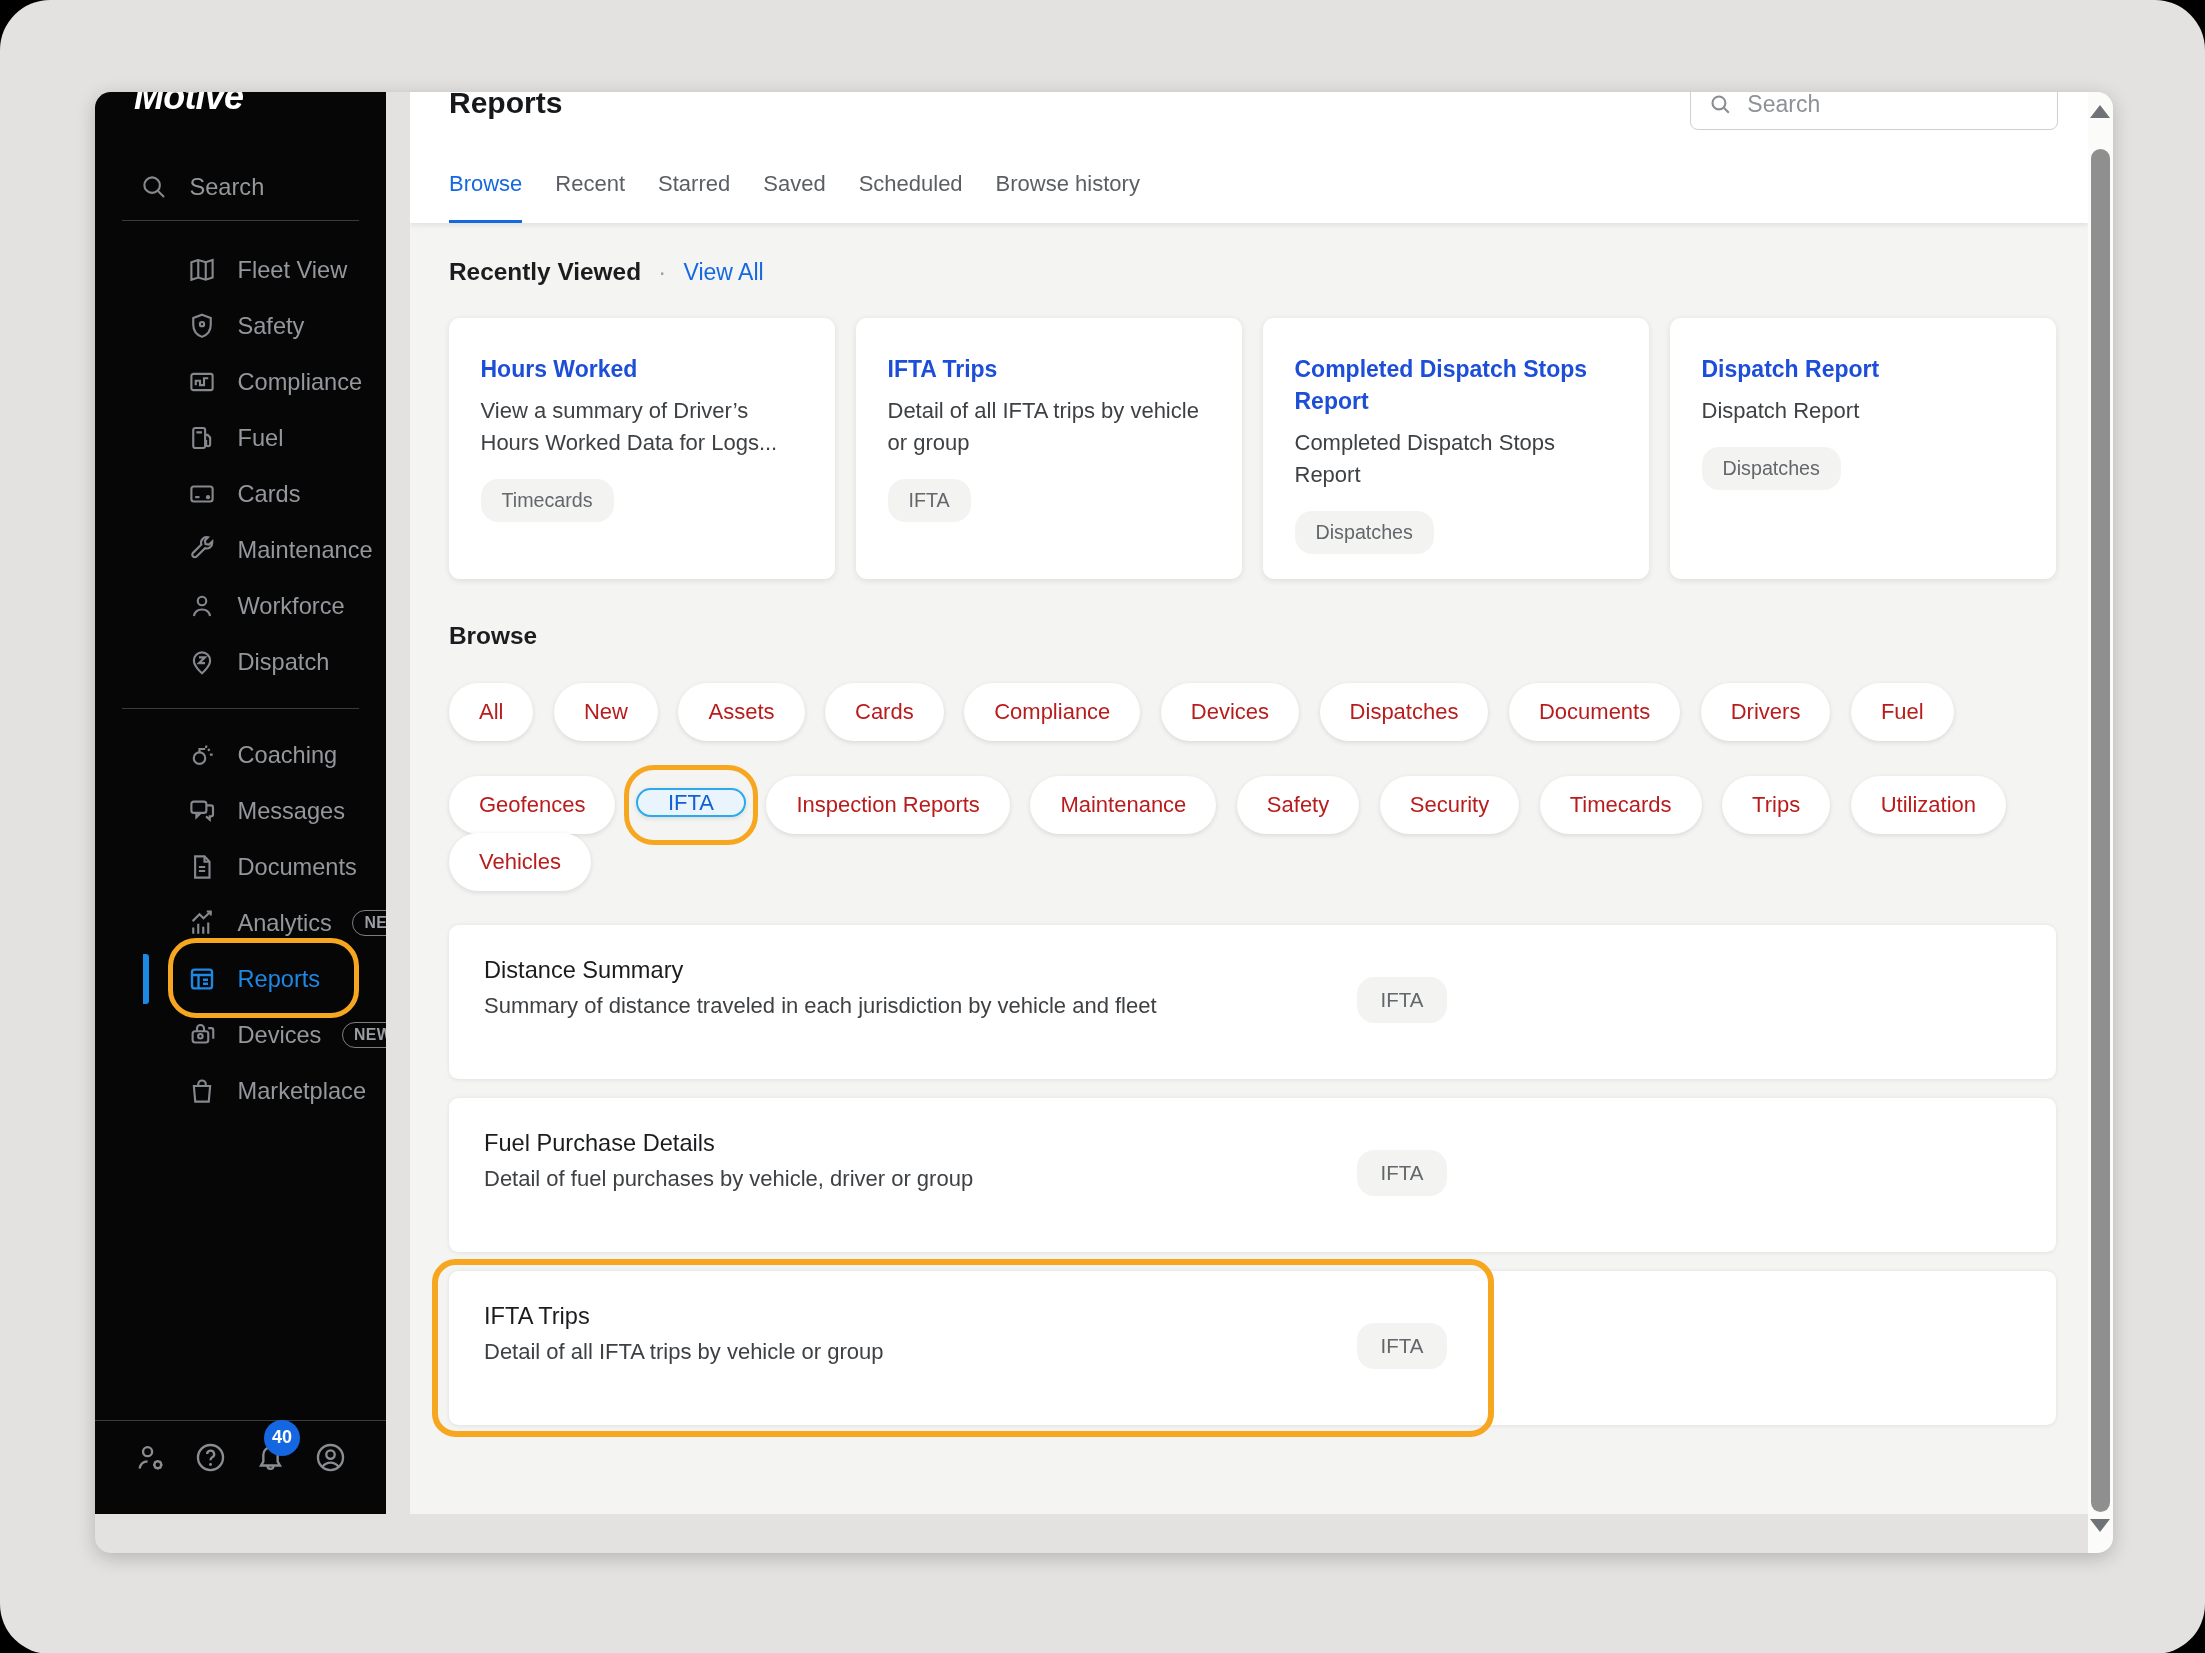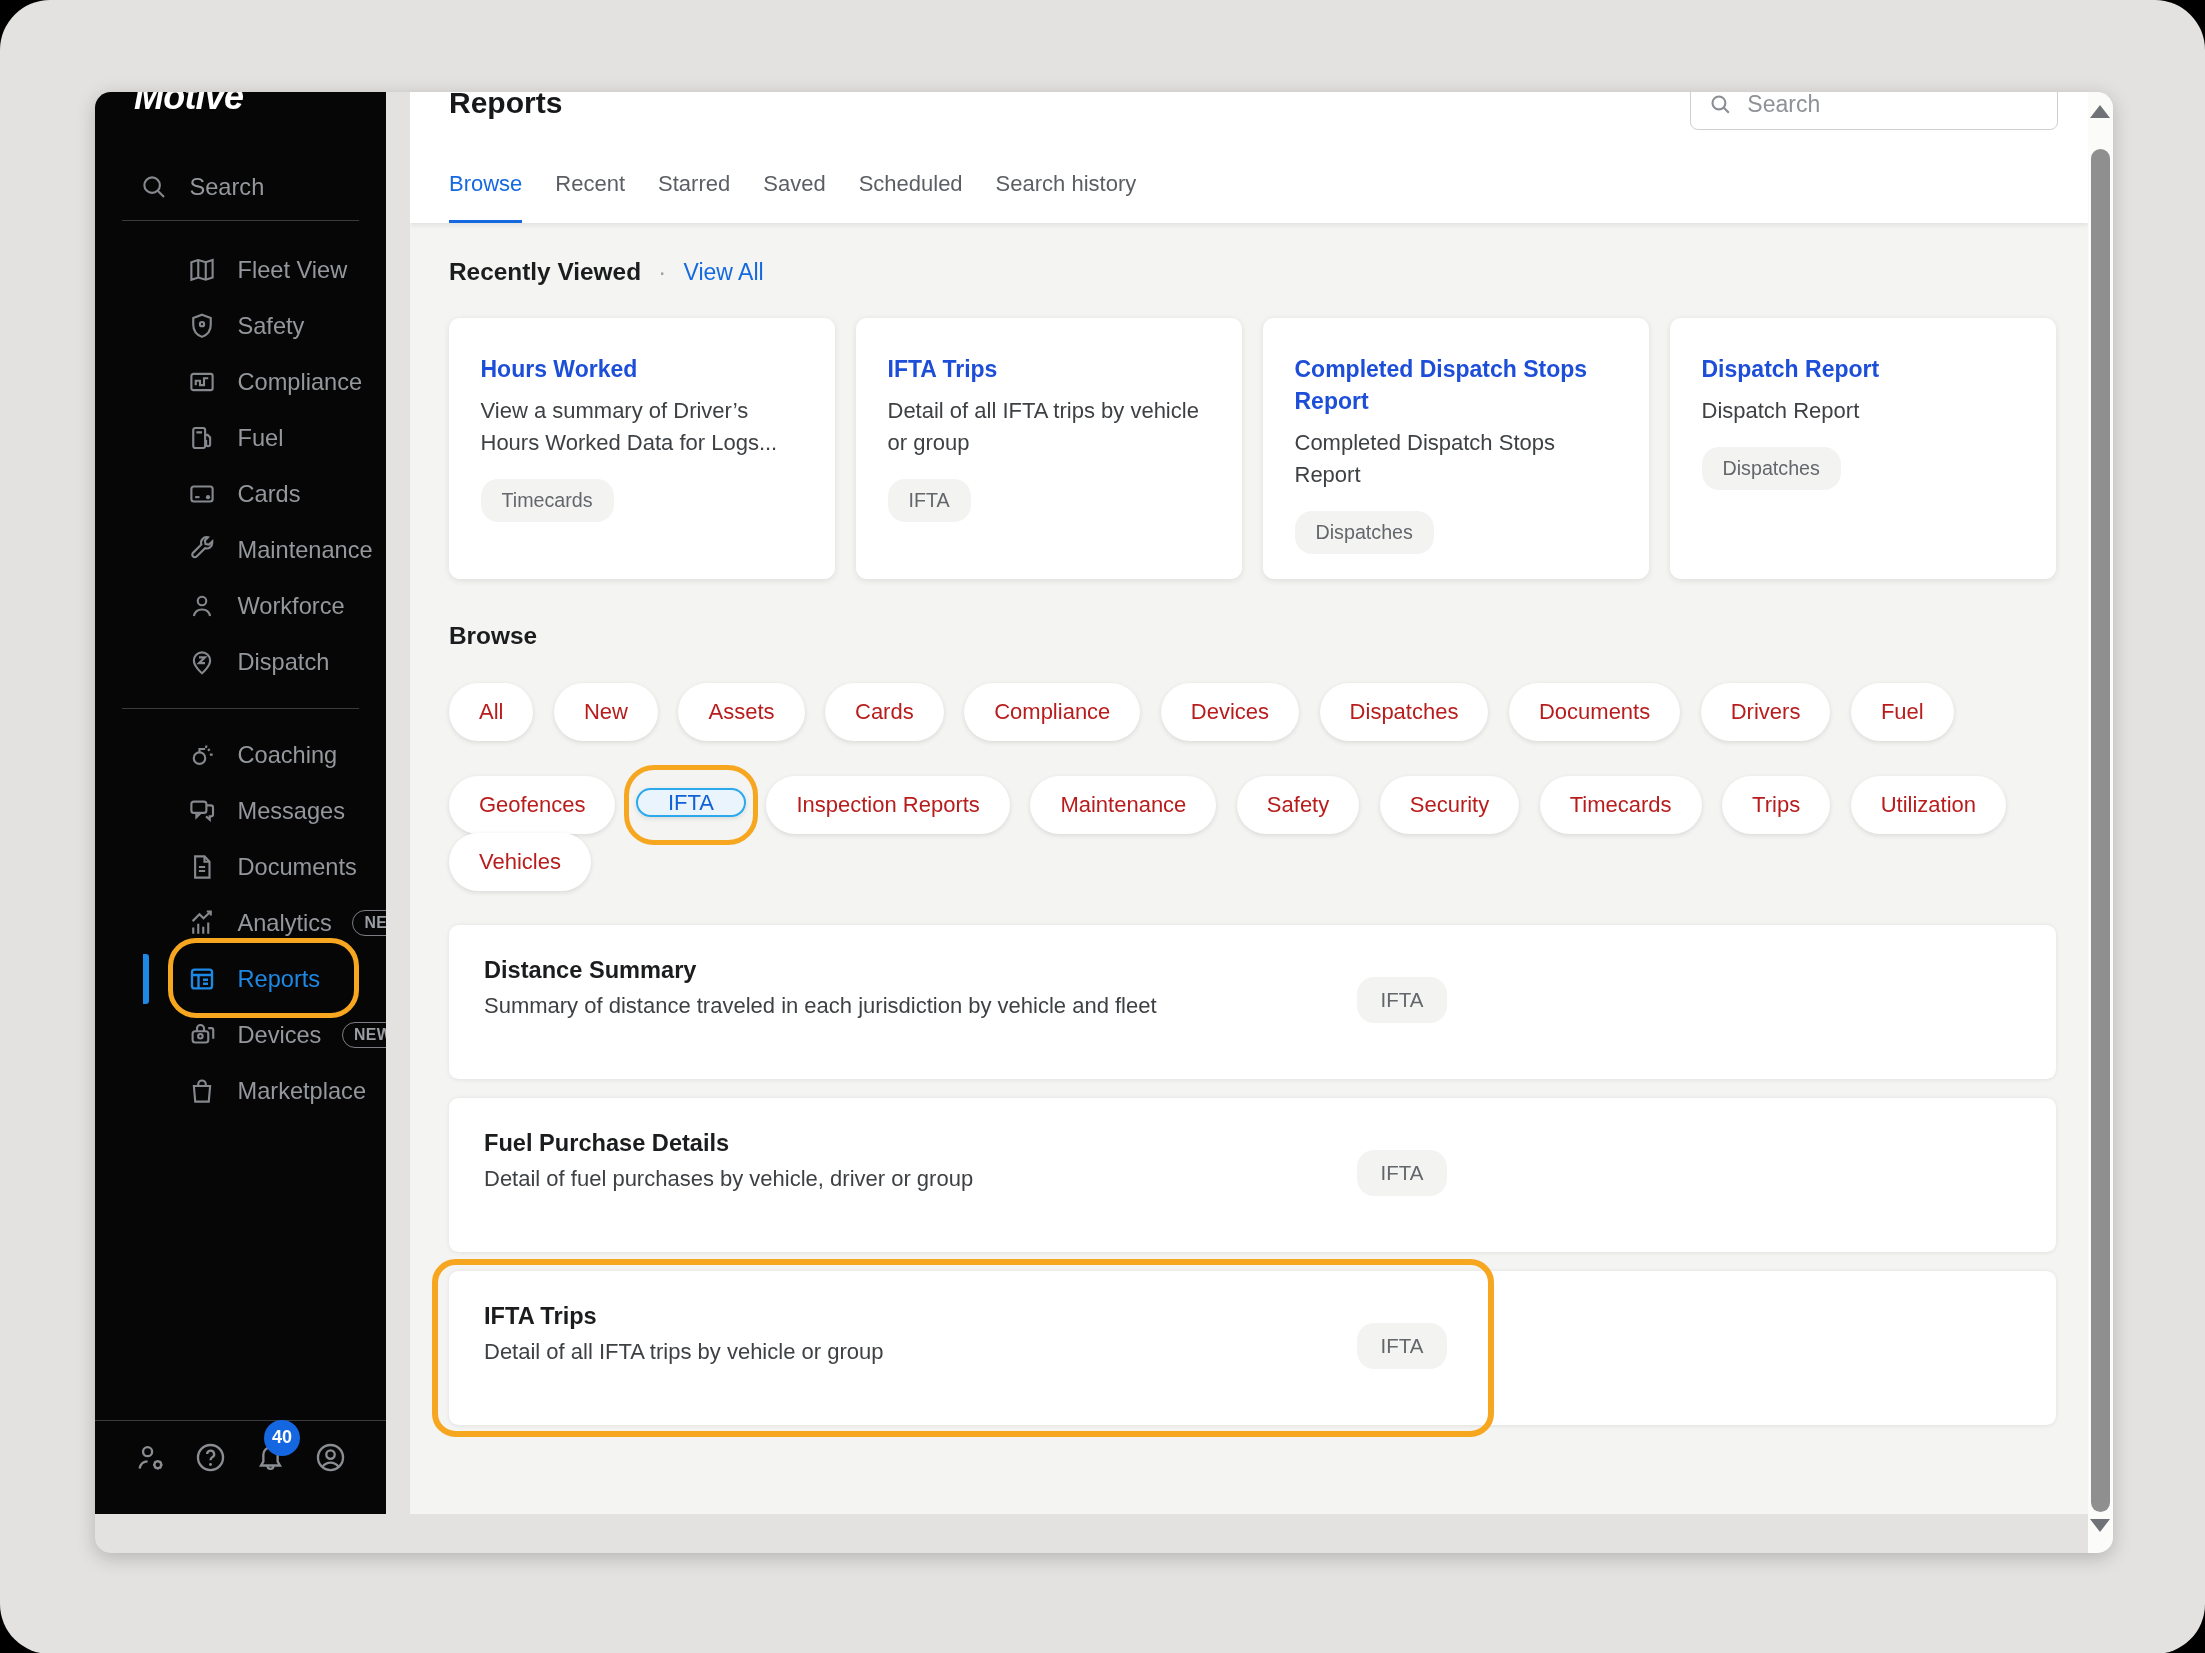--- a/index.html
+++ b/index.html
@@ -86,21 +86,21 @@
   .pill { height:58px; line-height:58px; padding:0 30px; background:#FFF; border-radius:31.5px; font-size:22px;
           color:#b91c1c; box-shadow:0 1.6px 5.5px rgba(0,0,0,.11); cursor:pointer; white-space:nowrap; }
   .pill-wrap { position:relative; }
   .pill.selected { background:#E9F4FD; border:2.4px solid #2BA9EC; color:#1161D6; line-height:54px; }
   .pill-ring { position:absolute; left:-11.8px; top:-11px; right:-11.8px; bottom:-11px; border:5.5px solid #F7A620;
                border-radius:30px; pointer-events:none; }
 
   .rlist { position:absolute; top:702px; left:39px; width:1607px; }
   .rrow { position:relative; width:100%; height:154px; background:#FFF; border-radius:9.5px;
           box-shadow:0 0.8px 4.7px rgba(0,0,0,.08); margin-bottom:19px; padding:31.5px 0 0 35px; cursor:pointer; }
-  .rrow h3 { font-size:23.6px; font-weight:700; color:#1B1C1E; }
+  .rrow h3 { font-size:23.6px; font-weight:400; color:#1B1C1E; }
   .rrow p { font-size:22px; color:#3E4144; margin-top:9.5px; }
   .rrow .tag { position:absolute; left:908px; top:52px; margin:0; font-size:20.5px; padding:11px 23.6px; }
   .row-ring { position:absolute; left:-17.3px; top:-11.8px; width:1062px; height:178px; border:6.3px solid #F7A620;
               border-radius:23.6px; pointer-events:none; }
 
   svg { display:block; width:100%; height:100%; }
 </style>
 </head>
 <body>
 
@@ -312,21 +312,21 @@
 
     <section class="main">
       <header class="mheader">
         <h1 class="page-title">Reports</h1>
         <div class="tabs">
           <span class="tab active">Browse</span>
           <span class="tab">Recent</span>
           <span class="tab">Starred</span>
           <span class="tab">Saved</span>
           <span class="tab">Scheduled</span>
-          <span class="tab">Search history</span>
+          <span class="tab">Browse history</span>
         </div>
         <div class="search-box">
           <span class="sic">
               <svg viewBox="0 0 24 24" fill="none" stroke="currentColor" stroke-width="2">
                 <circle cx="10.5" cy="10.5" r="6.2"></circle>
                 <path d="M15.2 15.2 20 20"></path>
               </svg>
             </span>
           <input type="text" placeholder="Search" style="">
         </div>

